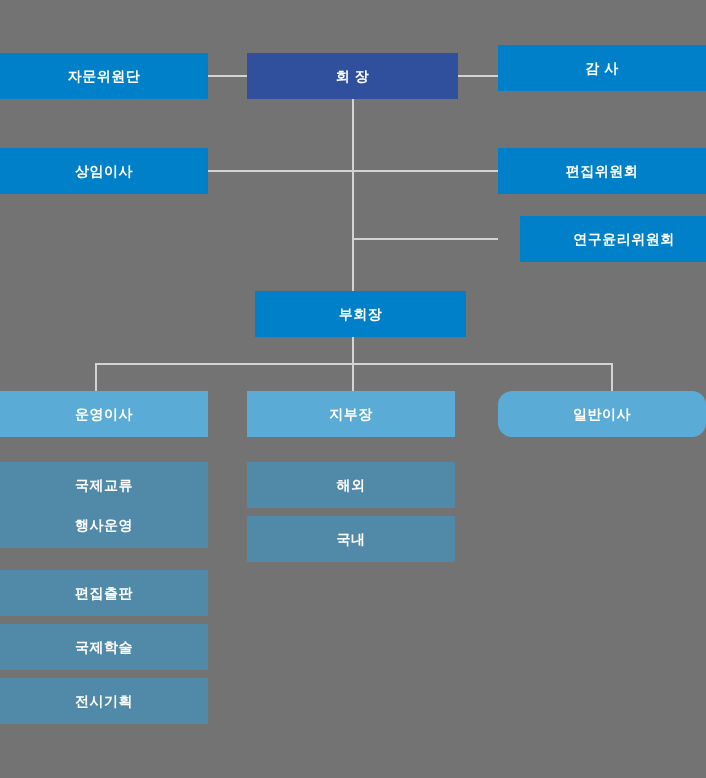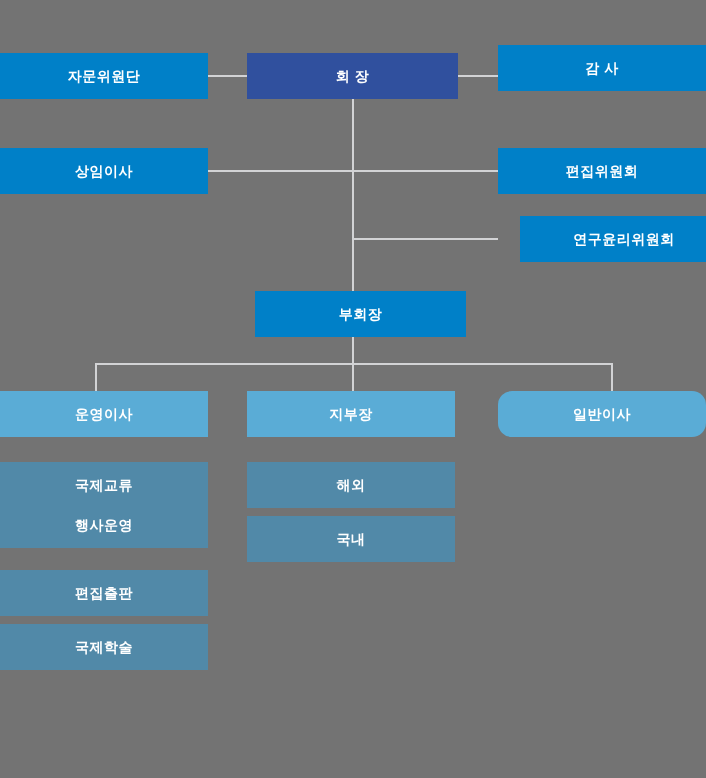--- a/index.html
+++ b/index.html
@@ -116,20 +116,23 @@
   </div>
   <div class="node lv-tertiary" style="left:0px; top:502px; width:208px; height:46px;">
     <span class="node-label">행사운영</span>
   </div>
   <div class="node lv-tertiary" style="left:0px; top:570px; width:208px; height:46px;">
     <span class="node-label">편집출판</span>
   </div>
   <div class="node lv-tertiary" style="left:0px; top:624px; width:208px; height:46px;">
     <span class="node-label">국제학술</span>
   </div>
+  <div class="node lv-tertiary" style="left:0px; top:678px; width:208px; height:46px;">
+    <span class="node-label">전시기획</span>
+  </div>
 
   <div class="node lv-tertiary" style="left:247px; top:462px; width:208px; height:46px;">
     <span class="node-label">해외</span>
   </div>
   <div class="node lv-tertiary" style="left:247px; top:516px; width:208px; height:46px;">
     <span class="node-label">국내</span>
   </div>
 
 </div>
 

